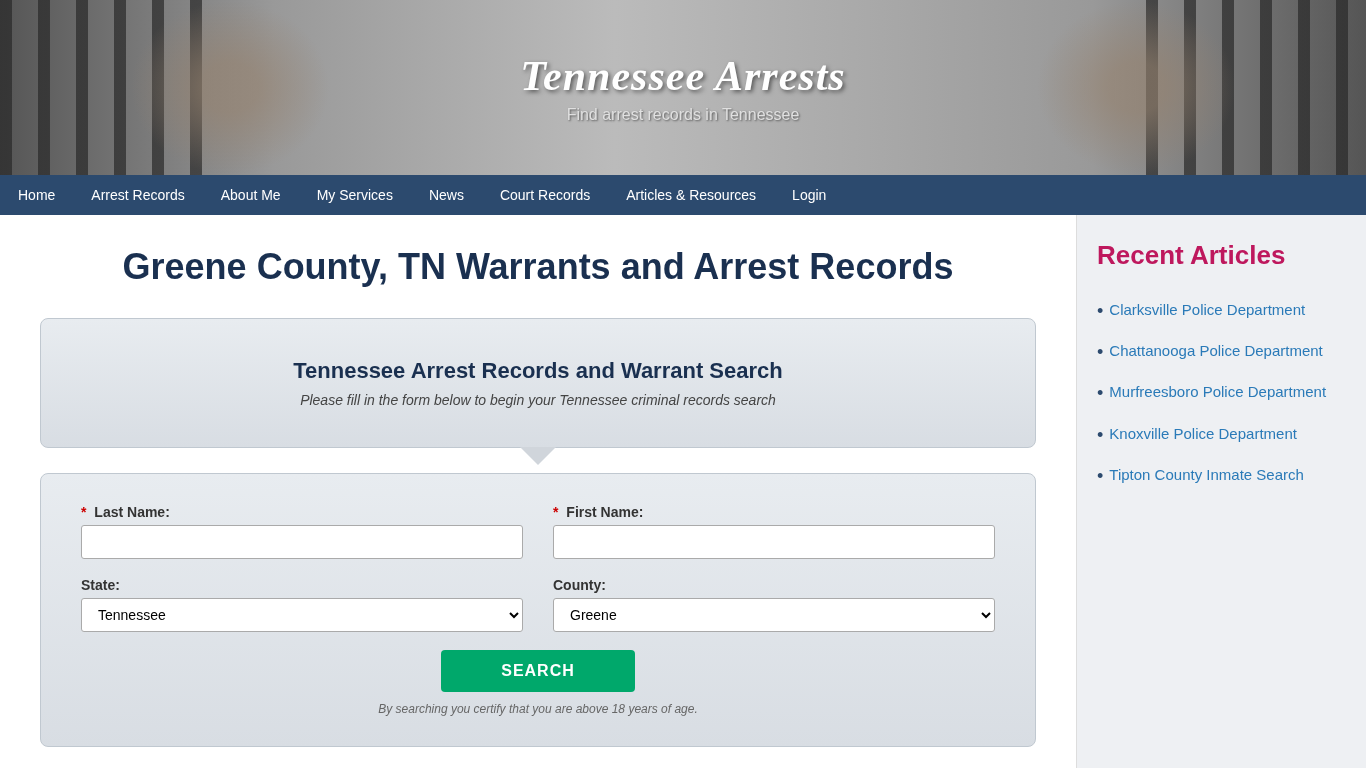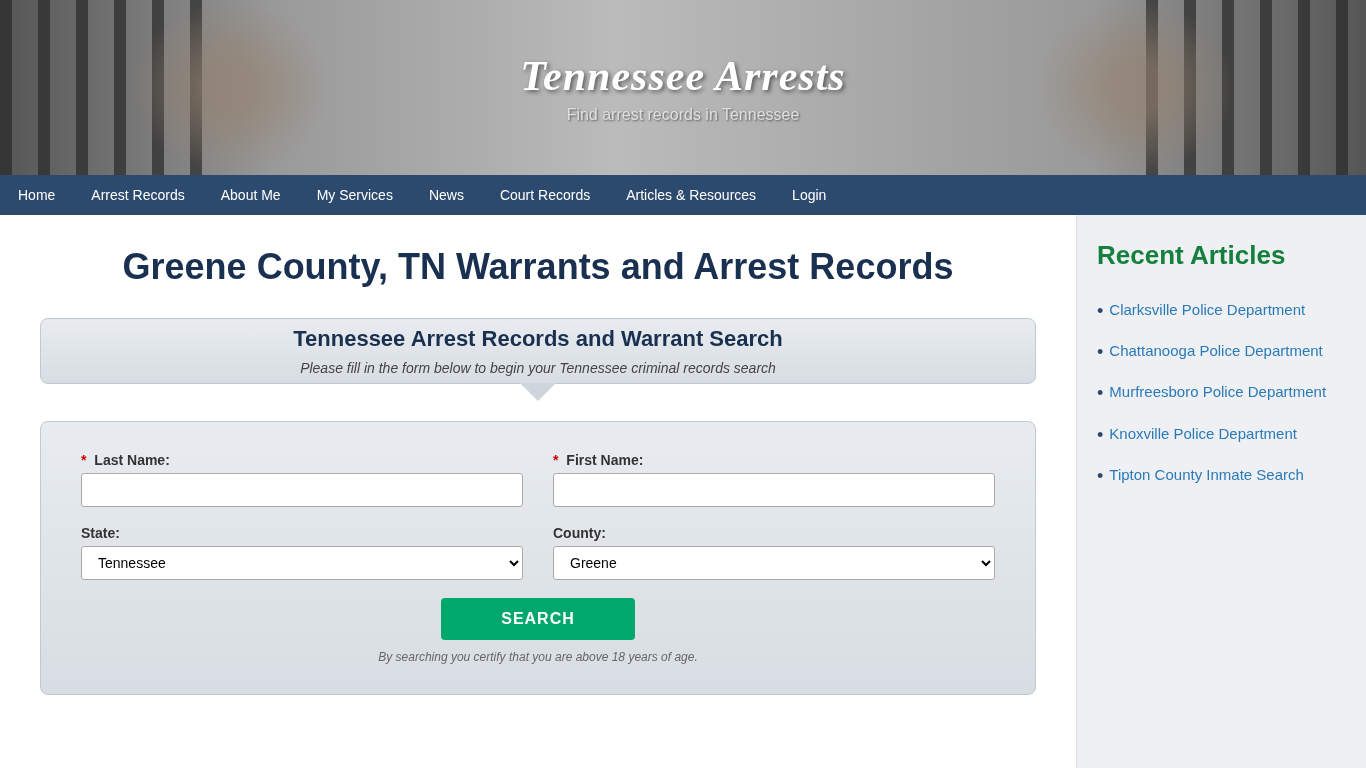--- a/index.html
+++ b/index.html
@@ -117,22 +117,22 @@
       text-align: center;
       margin-bottom: 30px;
       line-height: 1.2;
     }
 
     
     .search-box {
       background: linear-gradient(to bottom, #e8ecf0, #d8dde3);
       border: 1px solid #c0c8d0;
       border-radius: 8px;
-      padding: 7px 30px;
-      margin-bottom: 37px;
+      padding: 39px 30px;
+      margin-bottom: 25px;
       position: relative;
     }
     .search-box-title {
       font-size: 22px;
       font-weight: bold;
       color: #1a3050;
       margin-bottom: 8px;
       text-align: center;
     }
     .search-box-subtitle {
@@ -229,21 +229,21 @@
     
     .sidebar {
       width: 290px;
       padding: 25px 20px;
       background: #eef0f3;
       border-left: 1px solid #ddd;
     }
     .sidebar-title {
       font-size: 26px;
       font-weight: bold;
-      color: #15803d;
+      color: #be185d;
       margin-bottom: 20px;
     }
     .sidebar-list {
       list-style: none;
     }
     .sidebar-list li {
       padding: 8px 0;
       display: flex;
       align-items: flex-start;
       gap: 6px;

